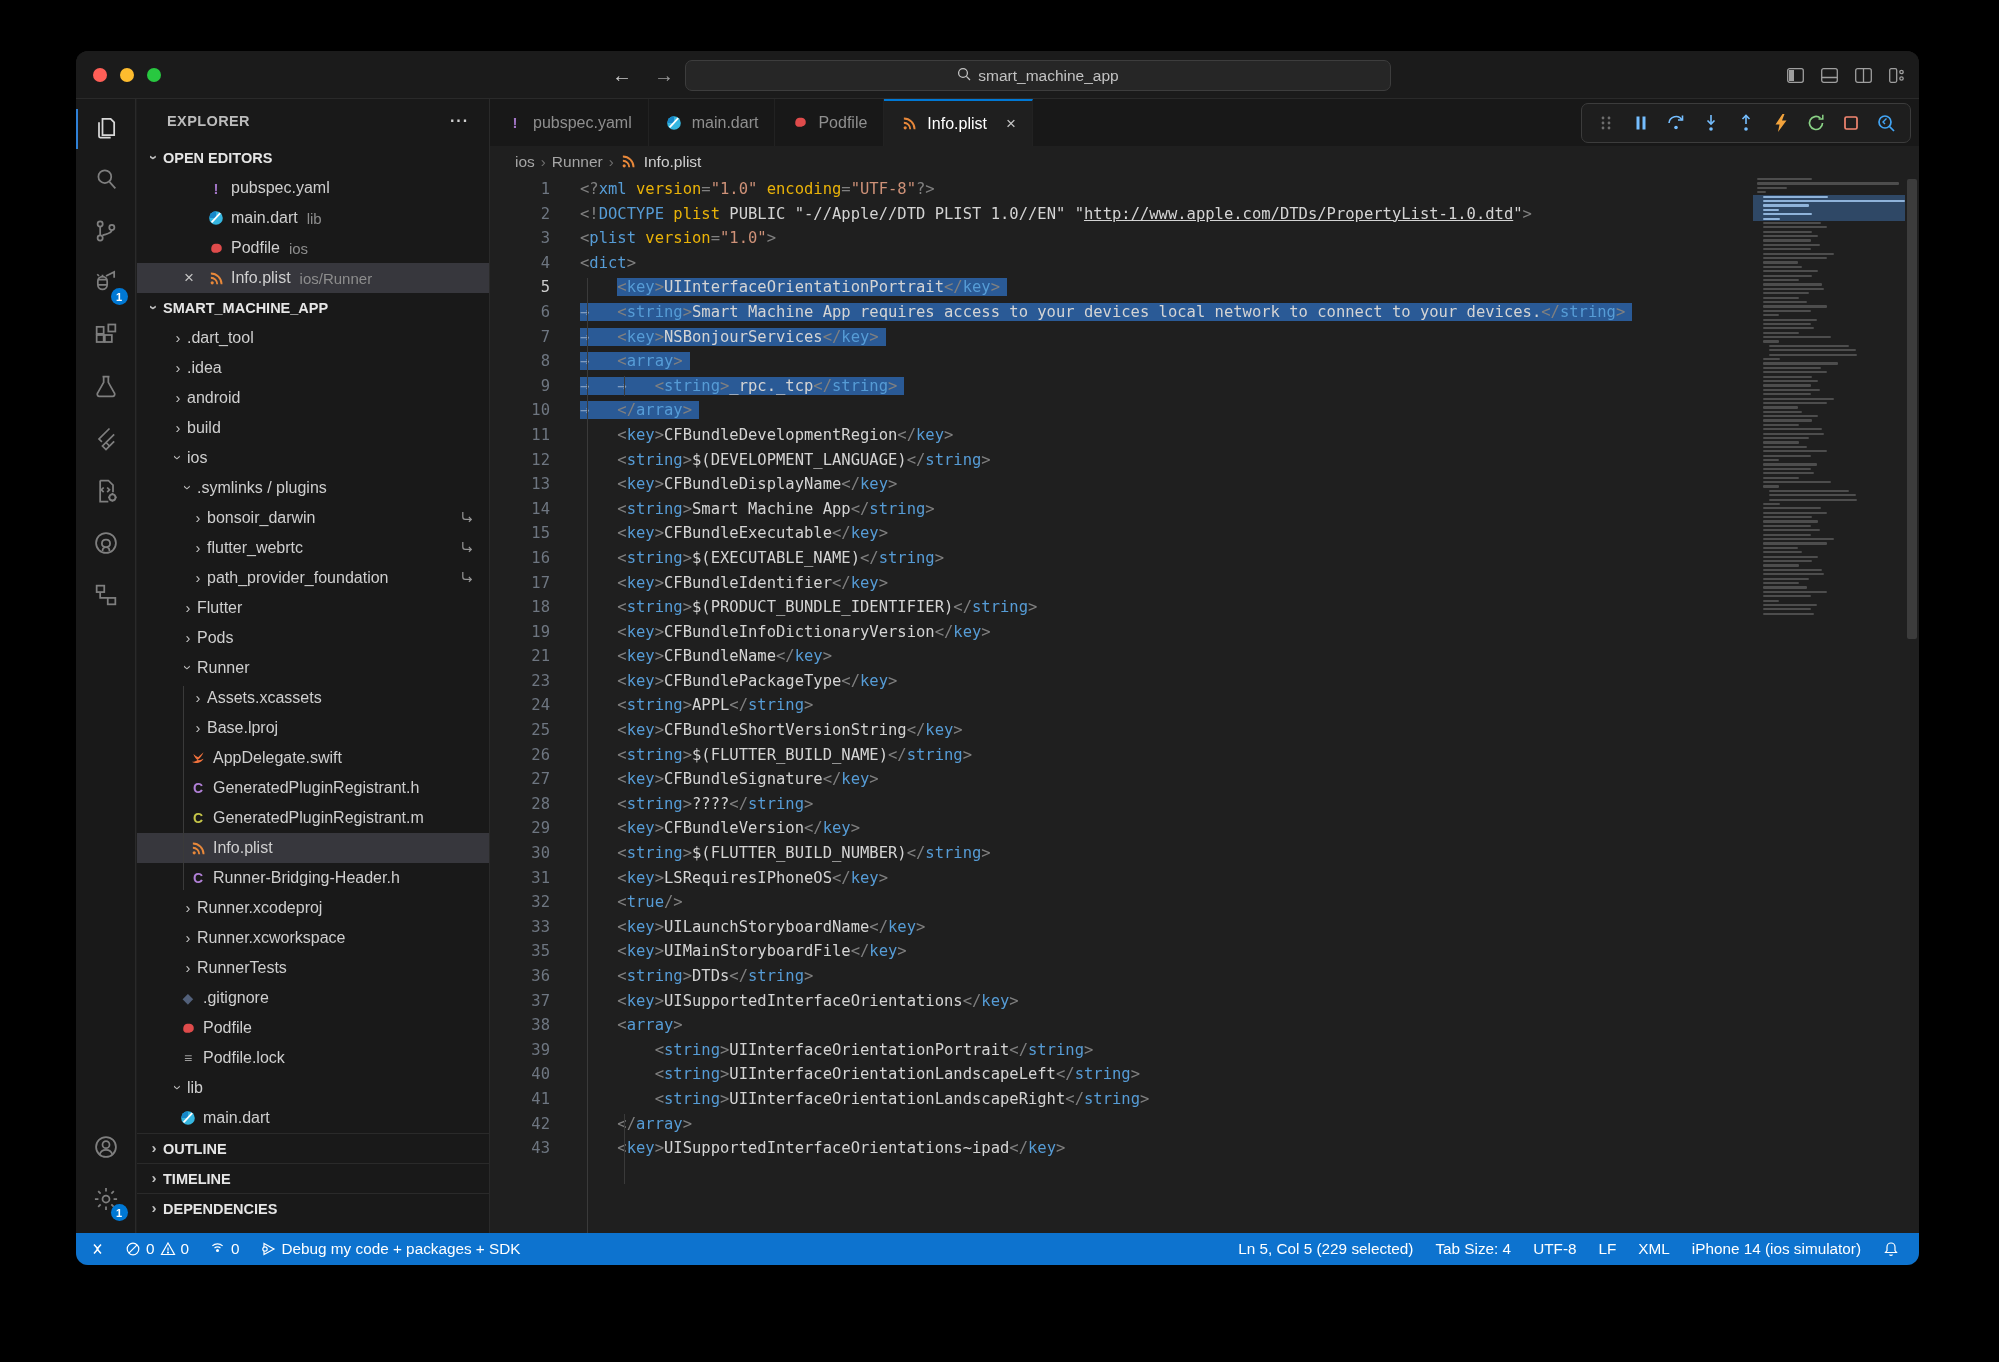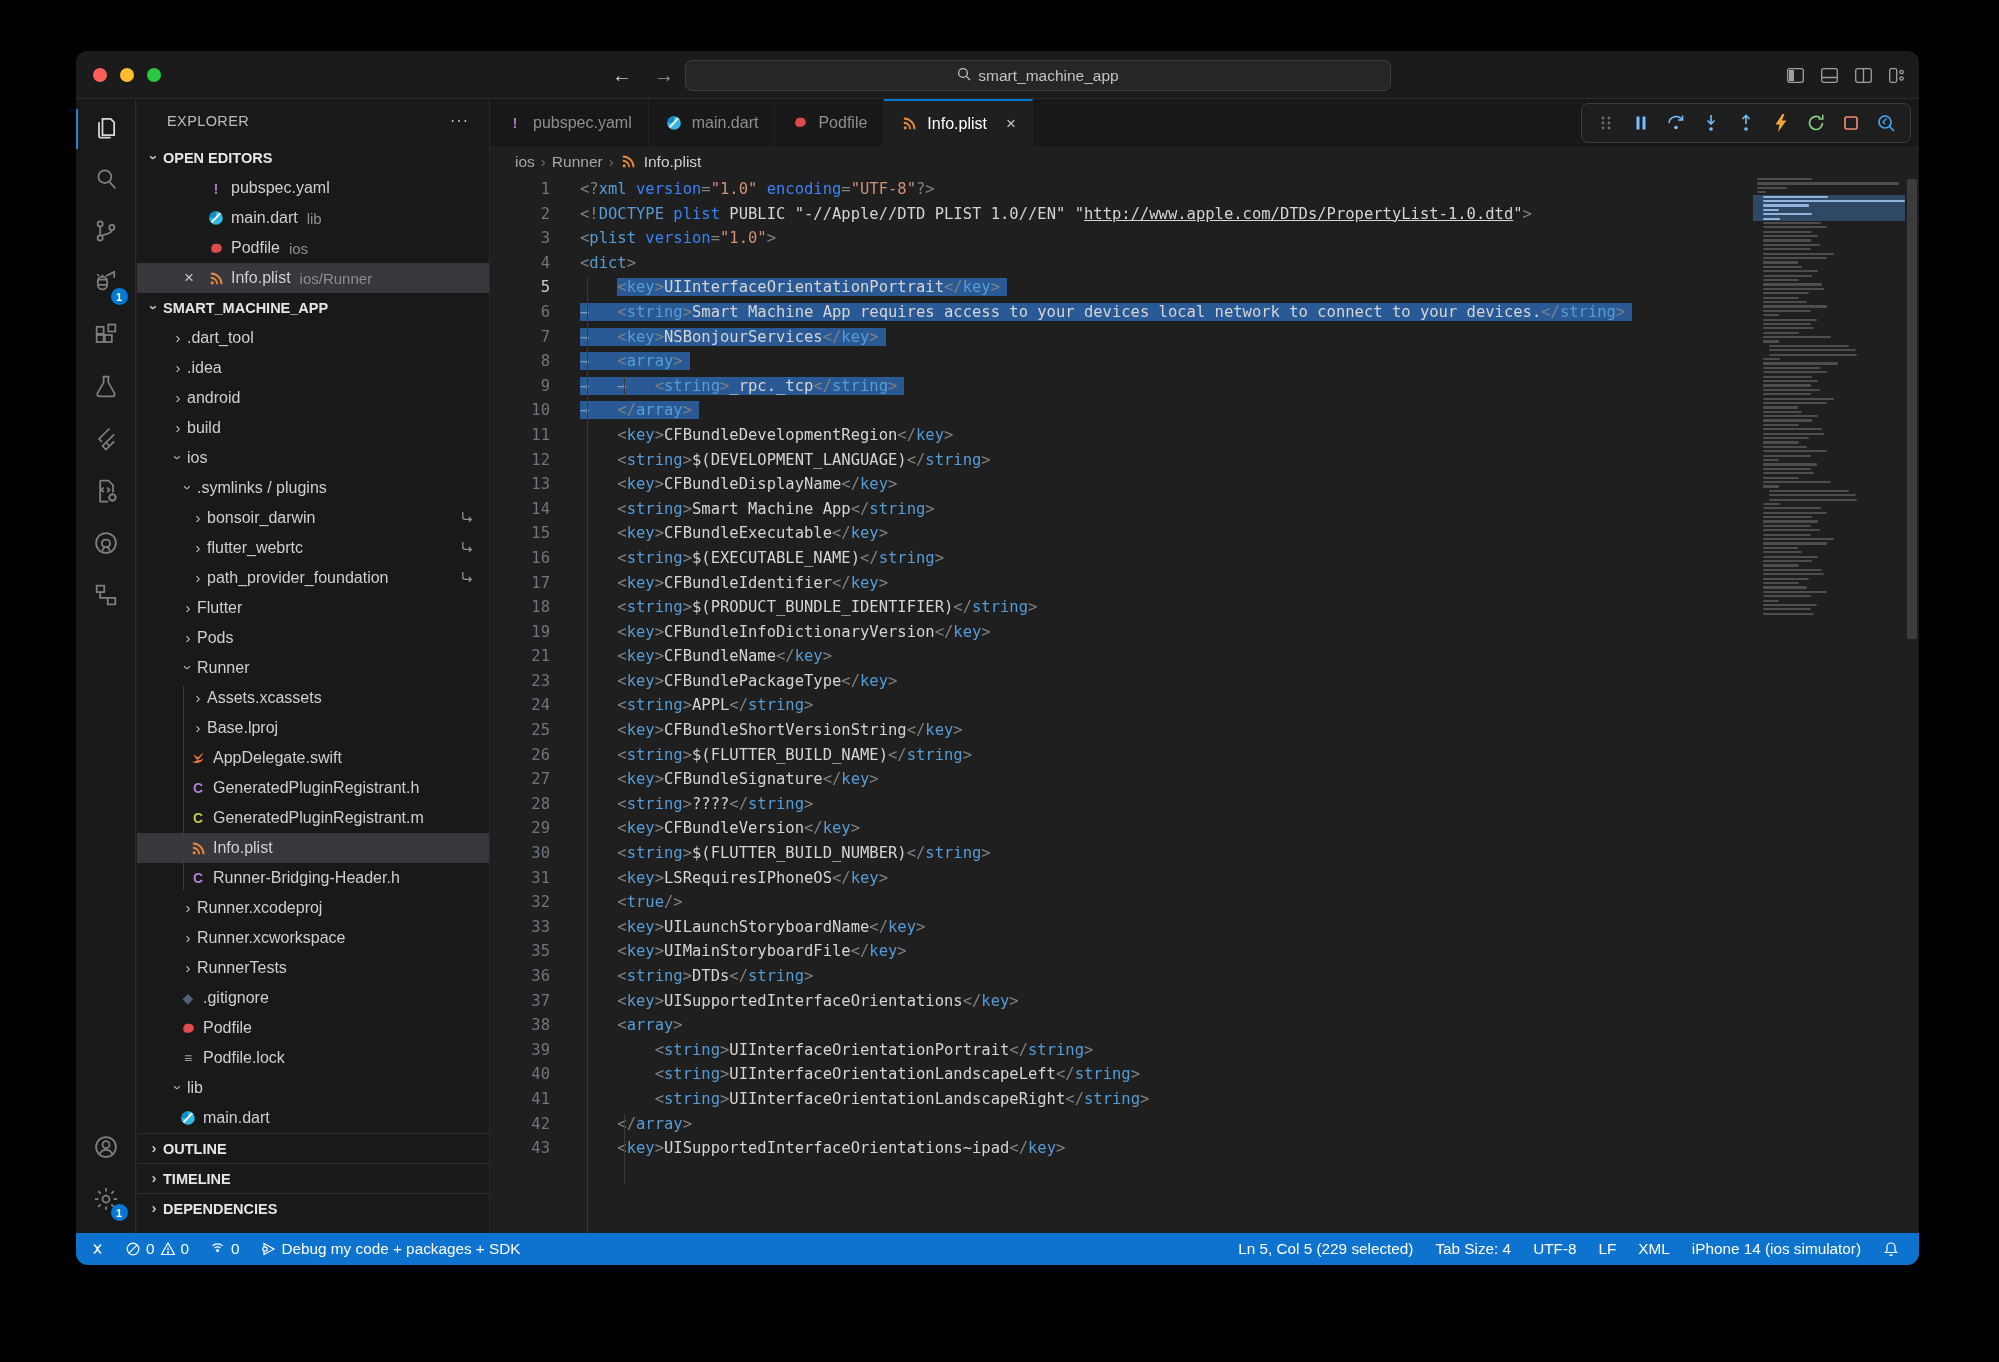--- a/index.html
+++ b/index.html
@@ -24,21 +24,21 @@
   .ab-item{position:relative;width:60px;height:52px;display:flex;align-items:center;justify-content:center;}
   .ab-item svg{stroke:#7f7f7f;fill:none;stroke-width:1.5;}
   .ab-item.active svg{stroke:#d9d9d9;}
   .ab-item.active::before{content:"";position:absolute;left:0;top:6px;bottom:6px;width:2px;background:#2f81d7;}
   .ab-badge{position:absolute;right:8px;bottom:6px;min-width:17px;height:17px;border-radius:9px;
     background:#0078d4;color:#fff;font-size:11px;display:flex;align-items:center;justify-content:center;font-weight:700;}
   .ab-spacer{flex:1;}
   
   #sidebar{position:absolute;left:61px;top:48px;width:353px;bottom:32px;background:#191919;
     border-right:1px solid #2a2a2a;color:#cfcfcf;font-size:16px;overflow:hidden;}
-  #sb-title{height:44px;display:flex;align-items:center;padding:0 20px 0 30px;color:#bcbcbc;font-size:14.5px;letter-spacing:.4px;}
+  #sb-title{height:44px;display:flex;align-items:center;padding:0 20px 0 30px;color:#bcbcbc;font-size:14.5px;letter-spacing:.4px;font-weight:bold;}
   #sb-title .dots{margin-left:auto;color:#cfcfcf;font-size:16px;letter-spacing:1px;}
   .sb-header{height:30px;display:flex;align-items:center;padding-left:8px;font-weight:700;font-size:14.5px;color:#e6e6e6;}
   .sb-header .tw{width:18px;text-align:center;}
   .row{position:relative;height:30px;display:flex;align-items:center;white-space:nowrap;}
   .row.sel{background:#37373d;}
   .tw{display:inline-block;width:18px;font-size:15px;color:#c0c0c0;text-align:center;transform:translateY(-1px);}
   .tw.open{transform:rotate(90deg) translateX(-1px);}
   .fi{display:inline-flex;width:18px;height:16px;align-items:center;justify-content:center;margin-right:6px;flex:none;}
   .fi svg{display:block;}
   .oe-row{padding-left:70px;}
@@ -64,21 +64,21 @@
     padding-left:25px;gap:6px;color:#a5a5a5;font-size:15.5px;background:#1f1f1f;}
   #breadcrumb .sep{color:#6e6e6e;font-size:15px;}
   #breadcrumb .bc-file{color:#cfcfcf;display:flex;align-items:center;gap:6px;}
   
   #code{position:absolute;left:0;top:78px;right:0;bottom:0;overflow:hidden;
     font-family:"DejaVu Sans Mono",monospace;font-size:15.5px;}
   .cl{position:relative;height:24.6px;line-height:24.6px;white-space:pre;}
   .cl .num{position:absolute;left:0;top:0;width:60px;text-align:right;color:#6e7681;}
   .cl.cur .num{color:#cccccc;}
   .cl .ct{position:absolute;left:90px;top:0;}
-  .tok-p{color:#808080;} .tok-tag{color:#569cd6;} .tok-attr{color:#3b82f6;}
+  .tok-p{color:#808080;} .tok-tag{color:#569cd6;} .tok-attr{color:#eab308;}
   .tok-str{color:#ce9178;} .tok-t{color:#d4d4d4;}
   .tok-url{color:#d4d4d4;text-decoration:underline;}
   .tok-tab{color:rgba(255,255,255,.40);}
   .selspan{background:#2a5a96;padding-right:7px;}
   .guide{position:absolute;width:1px;background:#3a3a3a;}
   
   #minimap{position:absolute;top:0;right:14px;width:152px;bottom:0;}
   .mm-row{position:relative;height:4.4px;}
   .mm-bar{position:absolute;top:1px;height:2.2px;background:#4d4d4d;border-radius:1px;}
   .mm-sel{position:absolute;left:0;right:0;top:0;bottom:0;background:rgba(66,123,189,.45);}

